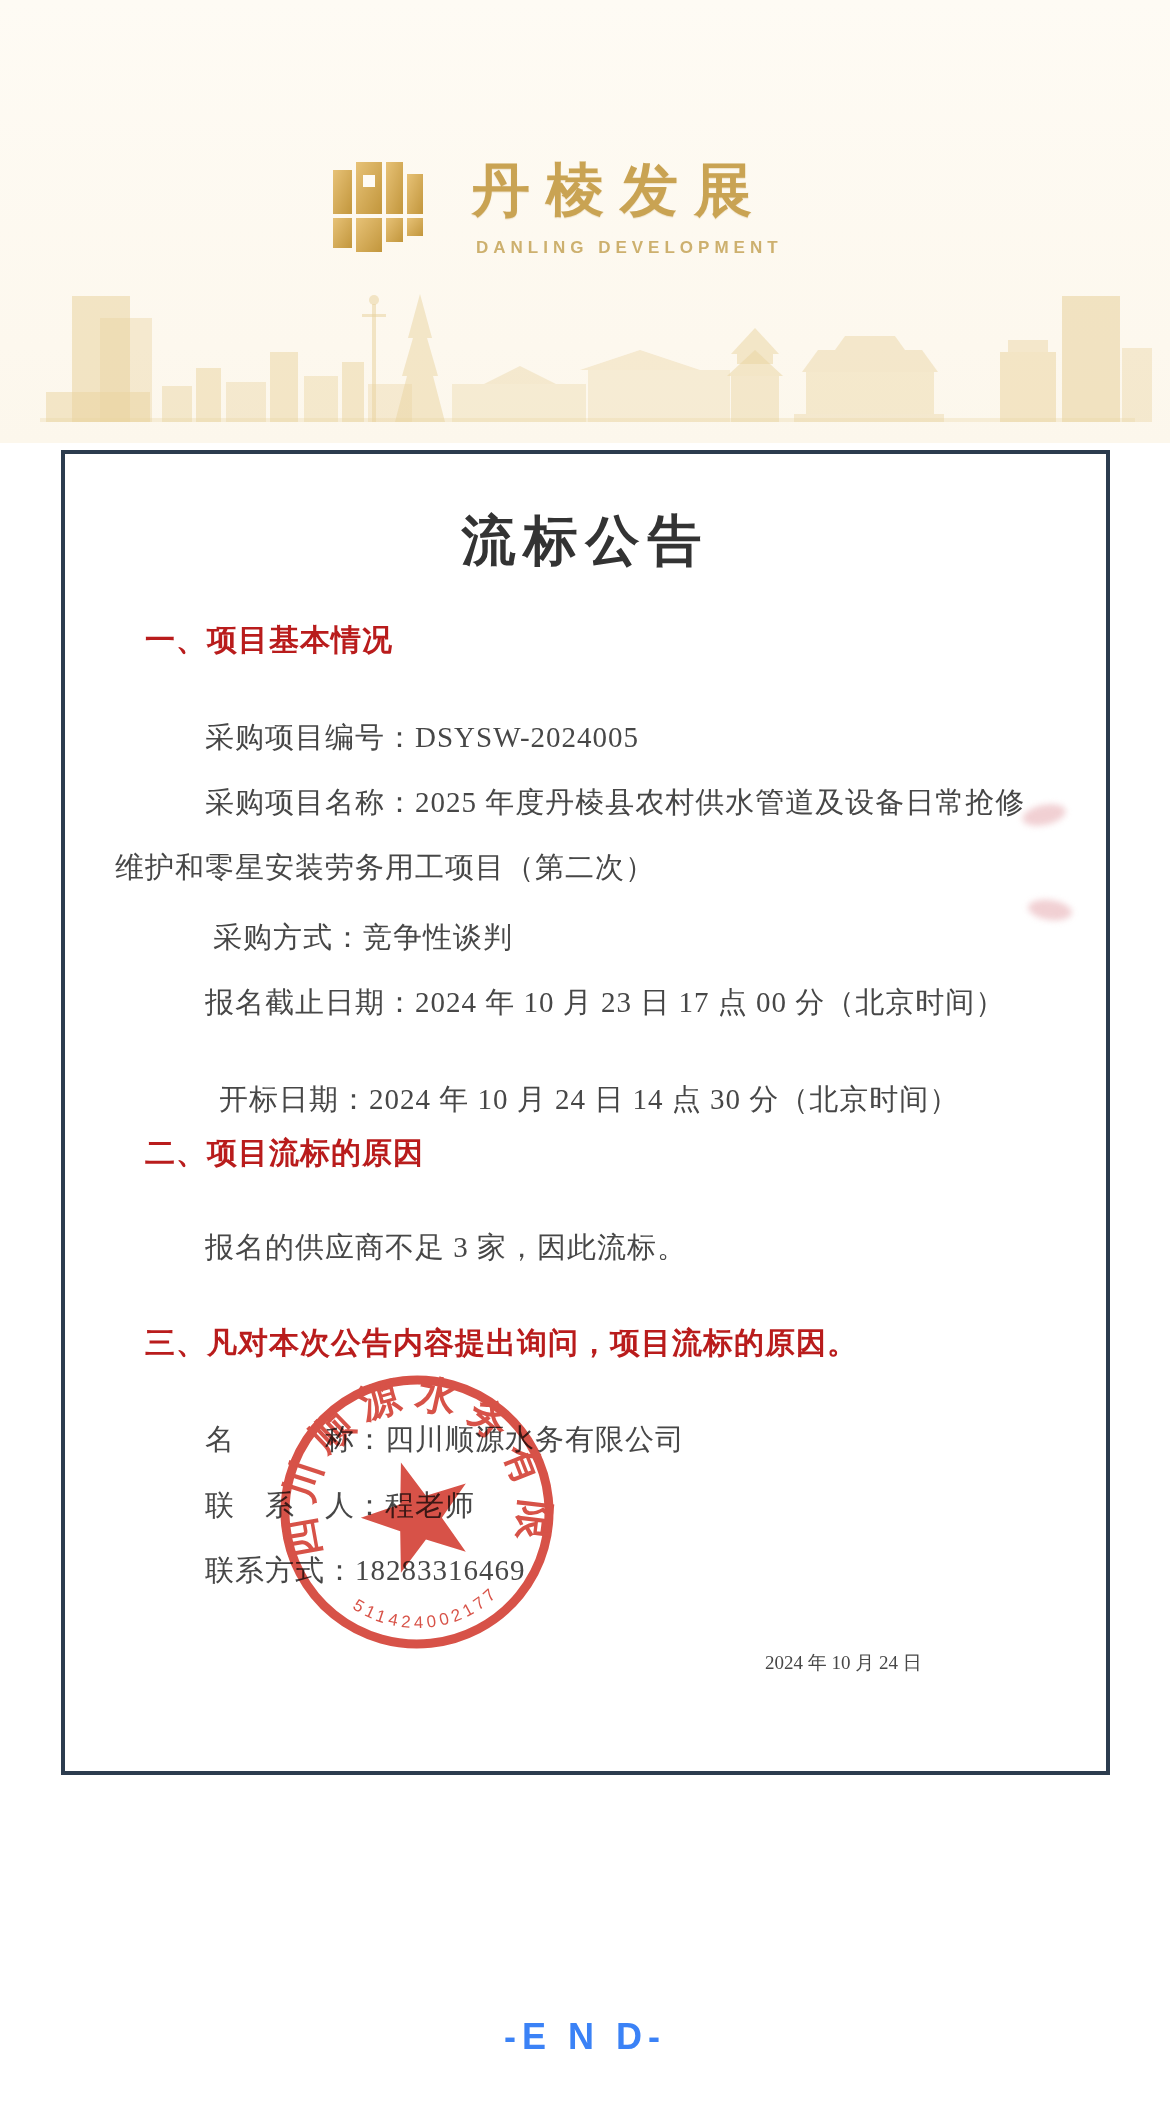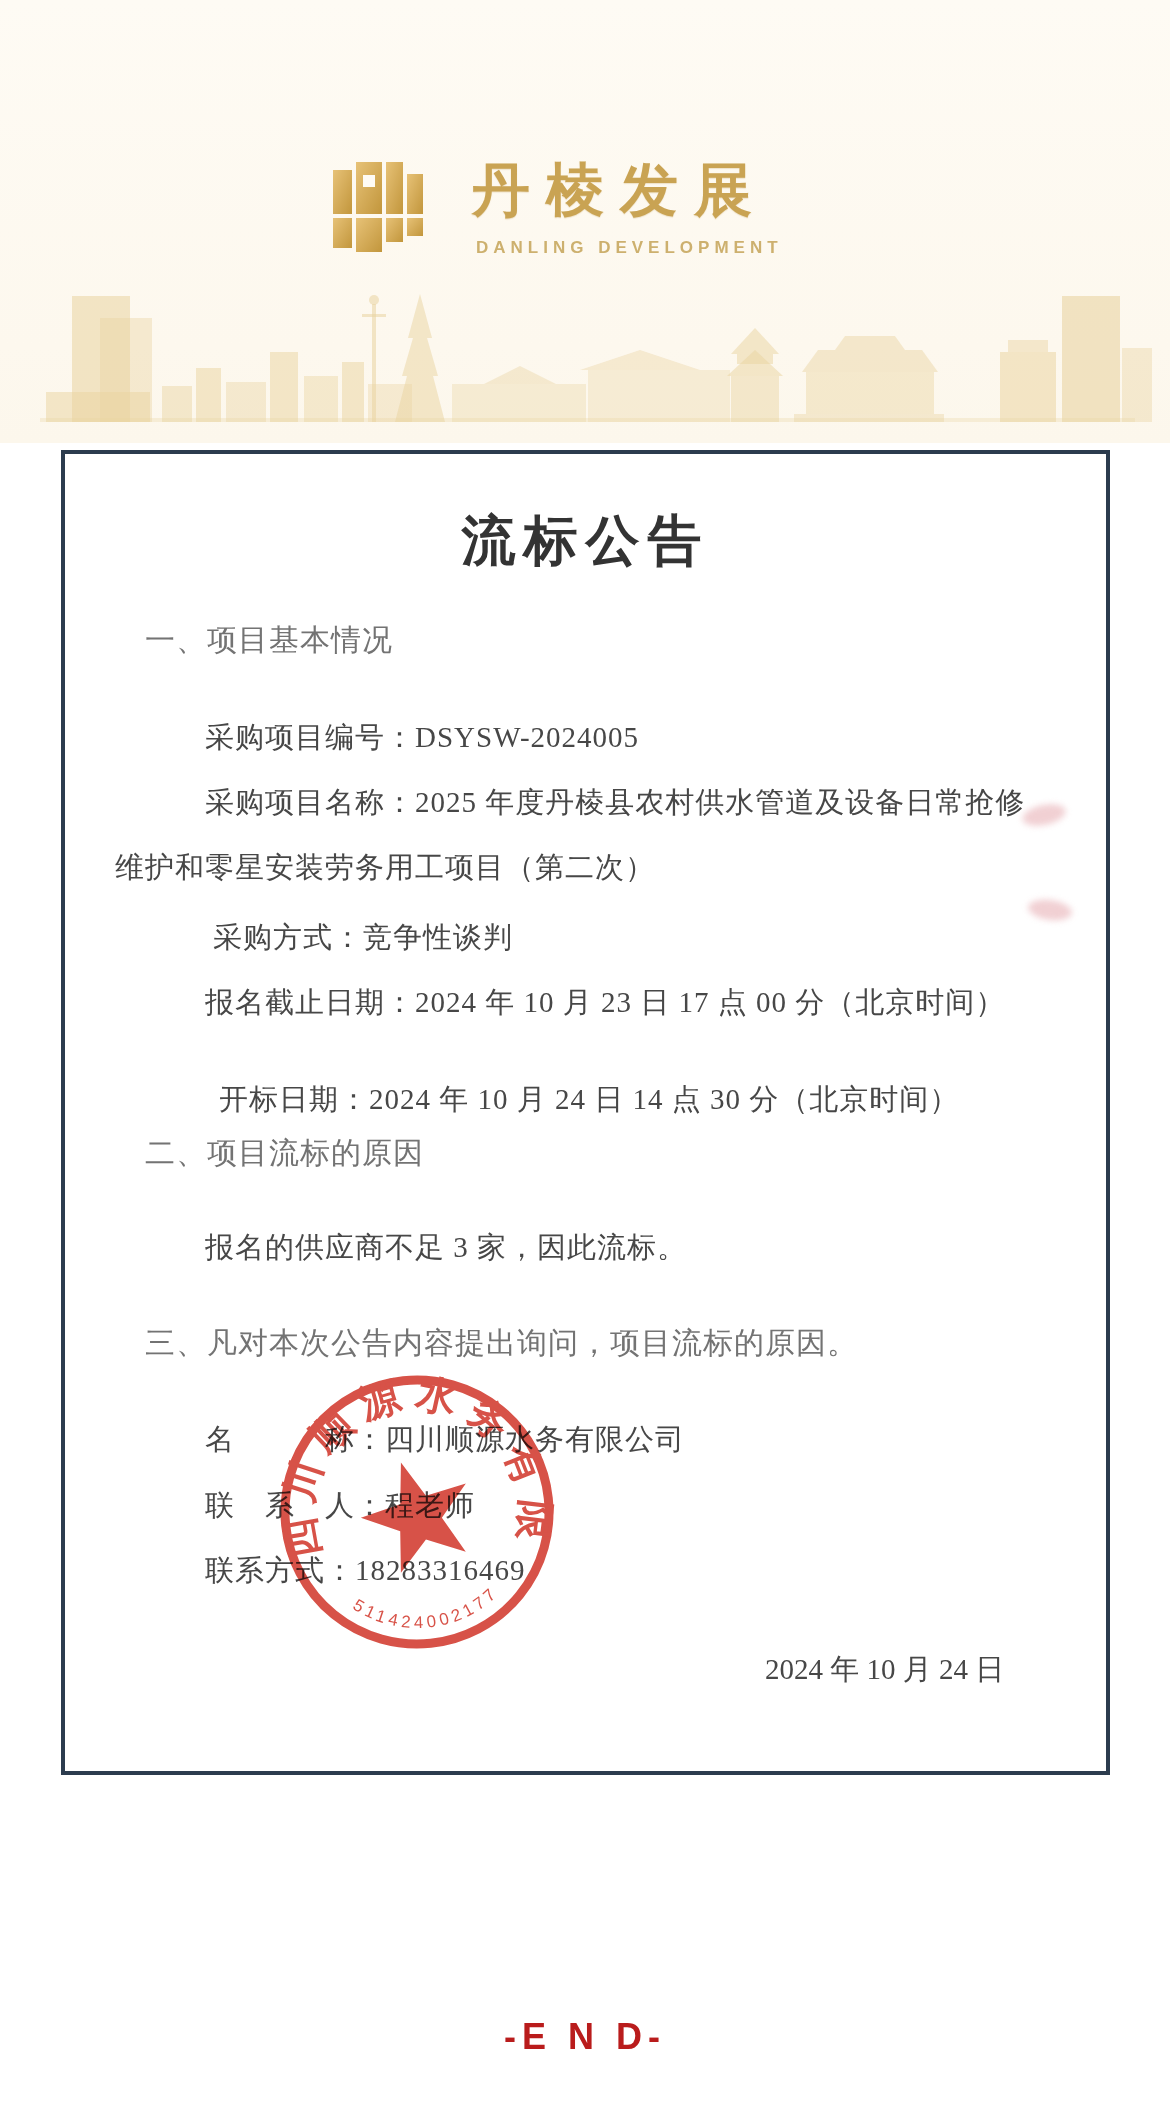--- a/index.html
+++ b/index.html
@@ -14,51 +14,51 @@
       font-weight:700;color:#c9a353;font-family:"Liberation Serif",serif;
       text-shadow:0 1px 1px rgba(190,150,70,.25);}
   .brand-en{left:476px;top:238px;width:420px;font-size:17px;letter-spacing:5px;
       color:#cdb06e;font-family:"Liberation Sans",sans-serif;font-weight:600;}
 
   
   .doc-box{left:61px;top:450px;width:1041px;height:1317px;background:#ffffff;
       border:4px solid #2c3c4e;}
   .doc-title{left:61px;top:505px;width:1049px;text-align:center;font-size:54px;
       font-weight:700;letter-spacing:8px;color:#333333;}
-  .sec-heading{font-family:"Liberation Sans",sans-serif;font-weight:400;
-      font-size:30px;color:#737373;letter-spacing:1px;}
+  .sec-heading{font-family:"Liberation Sans",sans-serif;font-weight:700;
+      font-size:30px;color:#b91c1c;letter-spacing:1px;}
   .body-line{font-size:29px;color:#474747;letter-spacing:1px;white-space:pre;}
   .s1{left:145px;top:620px;}
   .l-code{left:205px;top:718px;}
   .l-name1{left:205px;top:783px;}
   .l-name2{left:115px;top:848px;}
   .l-method{left:213px;top:918px;}
   .l-deadline{left:205px;top:983px;}
   .l-open{left:219px;top:1048px;margin-top:32px;}
   .s2{left:145px;top:1133px;}
   .l-reason{left:205px;top:1228px;}
   .s3{left:145px;top:1323px;}
   .l-cname{left:205px;top:1420px;}
   .l-cperson{left:205px;top:1486px;}
   .l-cphone{left:205px;top:1551px;}
-  .l-date{left:765px;top:1650px;font-size:29px;color:#474747;white-space:pre;}
+  .l-date{left:765px;top:1650px;font-size:19px;color:#474747;white-space:pre;}
 
   
   .ink-a,.ink-b{width:44px;height:20px;border-radius:50%;
       background:rgba(214,120,128,.35);filter:blur(3px);}
   .ink-a{left:1022px;top:805px;transform:rotate(-12deg);}
   .ink-b{left:1028px;top:900px;transform:rotate(8deg);}
 
   
   .stamp{left:265px;top:1360px;width:304px;height:304px;opacity:.88;
       mix-blend-mode:multiply;transform:rotate(-6deg);}
 
   
   .end-label{left:0;top:2016px;width:1170px;text-align:center;font-size:36px;
-      font-weight:700;letter-spacing:6px;color:#b91c1c;
+      font-weight:700;letter-spacing:6px;color:#3b82f6;
       font-family:"Liberation Sans",sans-serif;}
 </style>
 </head>
 <body>
 
 <div class="page">
 
   <div class="abs header-band"></div>
 
   <svg class="abs" style="left:330px;top:160px;" width="96" height="92" viewBox="0 0 96 92">

